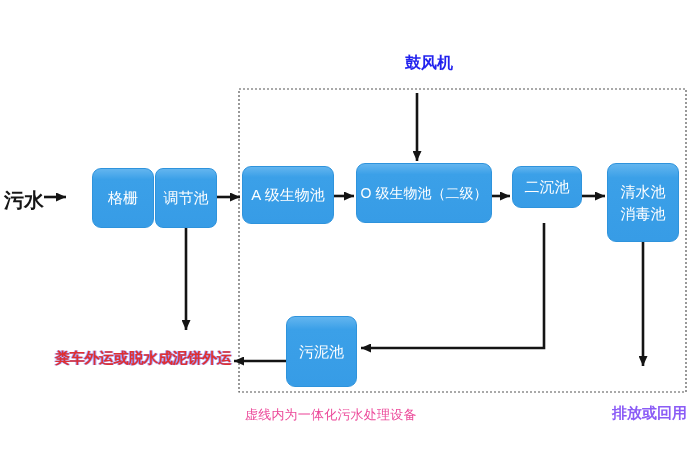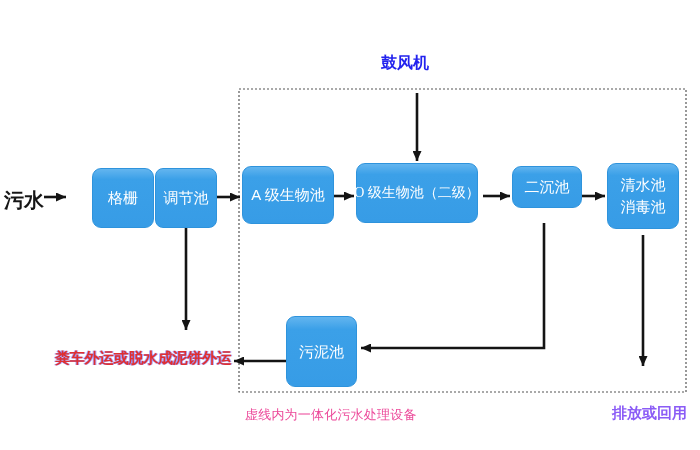--- a/index.html
+++ b/index.html
@@ -11,21 +11,21 @@
   .node{
     position:absolute;z-index:2;display:flex;align-items:center;justify-content:center;
     background:linear-gradient(180deg,#63b5ef 0%,#3ba0e8 18%,#379ce6 100%);
     border:1px solid #2e93dc;border-radius:9px;color:#ffffff;
     font-size:15px;font-weight:500;text-align:center;line-height:1.45;white-space:nowrap;
     box-sizing:border-box;
   }
   .node.small-font{font-size:14px;}
   .label{position:absolute;z-index:2;white-space:nowrap;}
   .lbl-influent{left:4px;top:187px;font-size:20px;font-weight:700;color:#151515;}
-  .lbl-blower{left:381px;top:53px;width:72px;text-align:left;font-size:16px;font-weight:600;color:#2222ee;}
+  .lbl-blower{left:381px;top:53px;width:72px;text-align:right;font-size:16px;font-weight:600;color:#2222ee;}
   .lbl-sludge-disposal{
     left:55px;top:349px;font-size:15px;font-weight:600;color:#e03030;letter-spacing:-0.3px;
     text-shadow:1px 0 0 rgba(70,70,255,0.45),-1px 0 0 rgba(70,70,255,0.45);
   }
   .lbl-caption{left:245px;top:406px;font-size:13px;color:#ec4899;letter-spacing:0.2px;}
   .lbl-discharge{left:612px;top:404px;font-size:15px;font-weight:600;color:#8b5cf6;}
 </style>
 </head>
 <body>
 
@@ -58,25 +58,25 @@
   <span class="label lbl-influent">污水</span>
 
   <span class="label lbl-blower">鼓风机</span>
 
   <div class="node" style="left:68px;top:168px;width:62px;height:60px;margin-left:24px;">格栅</div>
 
   <div class="node" style="left:155px;top:168px;width:62px;height:60px;border-radius:8px;">调节池</div>
 
   <div class="node" style="left:242px;top:166px;width:92px;height:58px;text-align:center;">A 级生物池</div>
 
-  <div class="node small-font" style="left:356px;top:163px;width:122px;height:60px;font-family:Liberation Serif, serif;">O 级生物池（二级）</div>
+  <div class="node small-font" style="left:356px;top:163px;width:136px;height:60px;">O 级生物池（二级）</div>
 
   <div class="node" style="left:512px;top:166px;width:70px;height:42px;">二沉池</div>
 
-  <div class="node" style="left:607px;top:163px;width:72px;height:66px;flex-direction:column;">
+  <div class="node" style="left:607px;top:163px;width:72px;height:79px;flex-direction:column;">
     <span>清水池</span>
     <span>消毒池</span>
   </div>
 
   <div class="node" style="left:286px;top:316px;width:71px;height:71px;">污泥池</div>
 
   <span class="label lbl-sludge-disposal">粪车外运或脱水成泥饼外运</span>
 
   <span class="label lbl-caption">虚线内为一体化污水处理设备</span>
 

